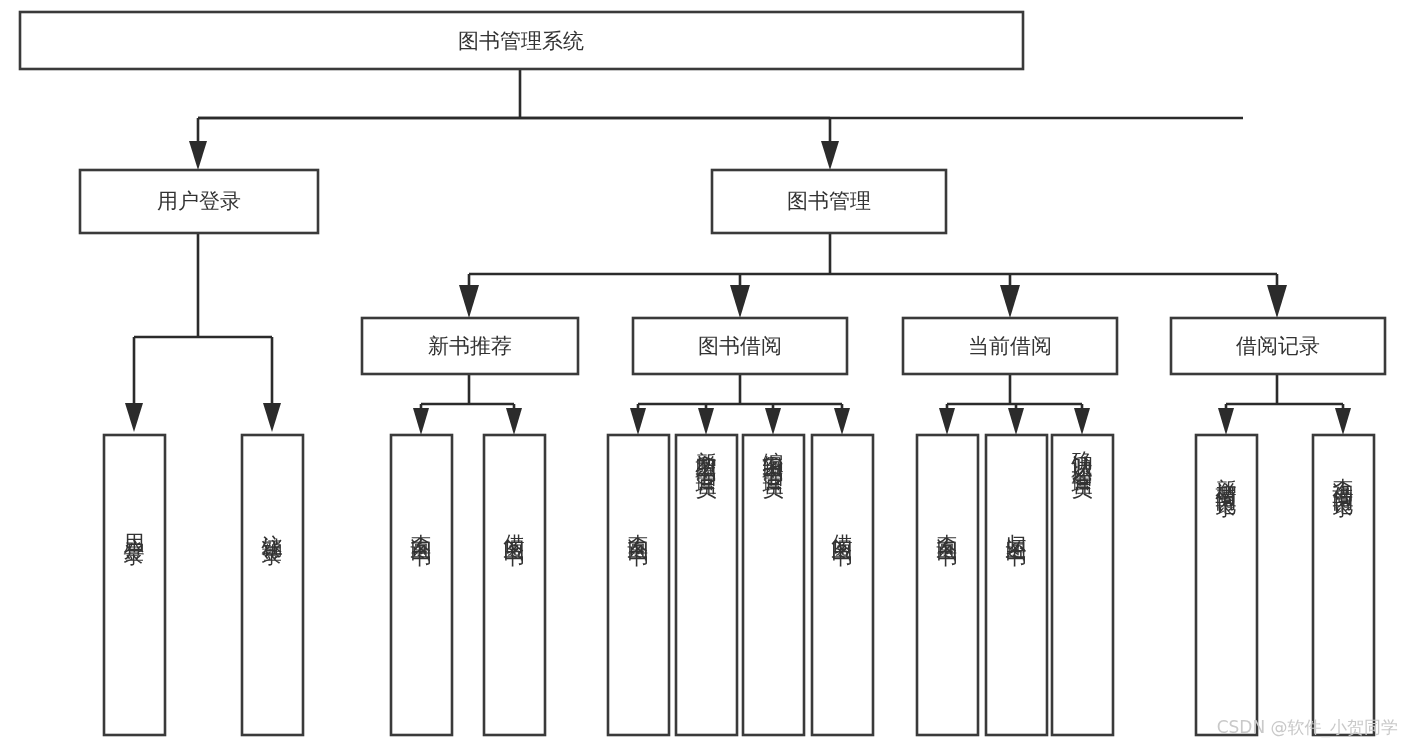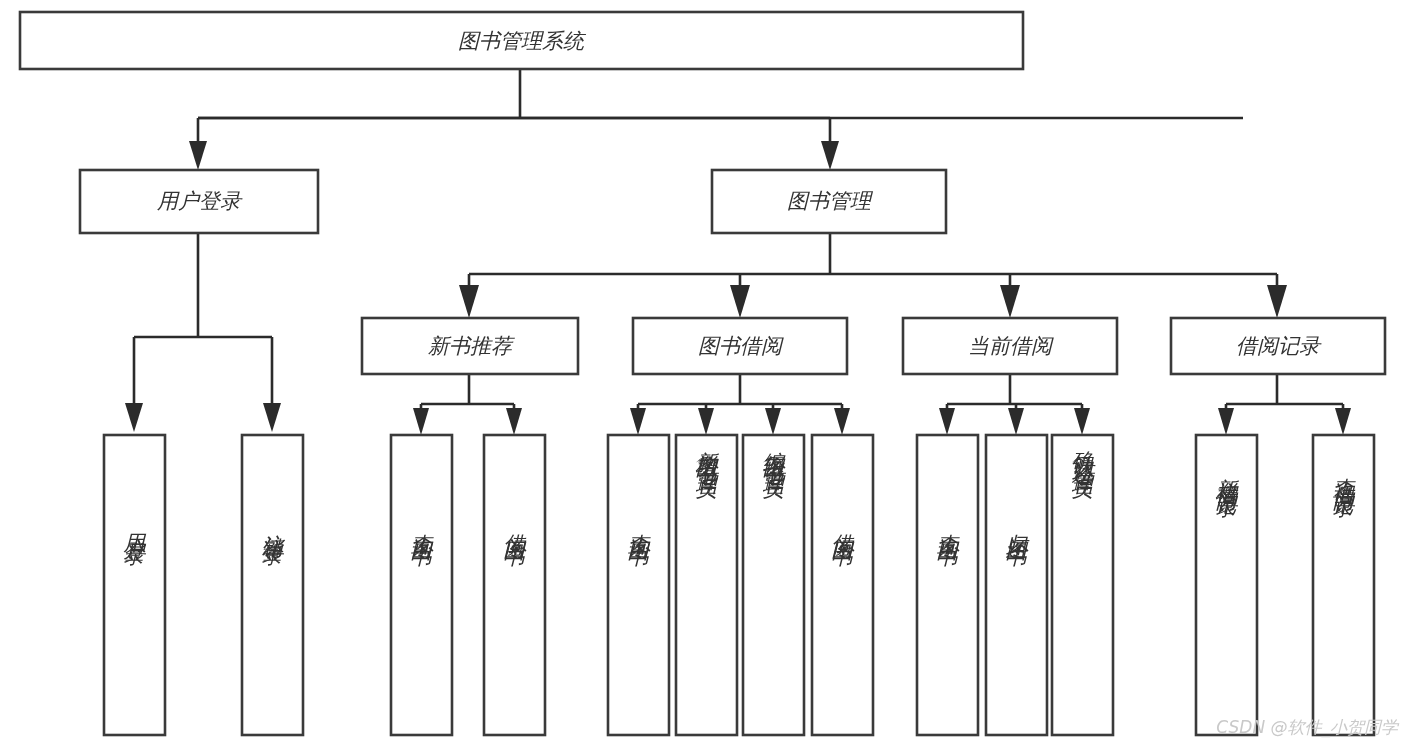--- a/index.html
+++ b/index.html
@@ -10,21 +10,20 @@
   }
   body {
     font-family: "DejaVu Sans", "Liberation Sans", sans-serif;
   }
   #diagram-root {
     position: relative;
     width: 1405px;
     height: 743px;
     background: #ffffff;
     overflow: hidden;
-    font-style: italic;
   }
   svg.diagram-canvas {
     position: absolute;
     left: 0;
     top: 0;
     width: 1405px;
     height: 747px;
   }
   .node-box {
     fill: #ffffff;

